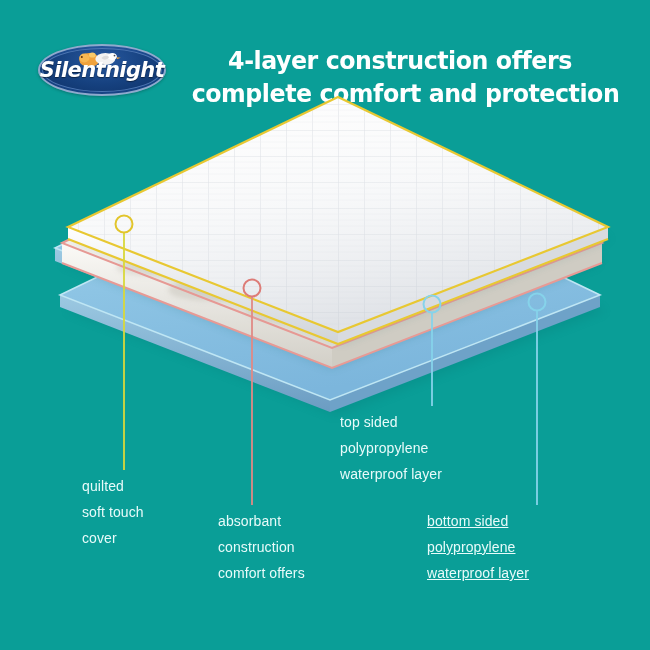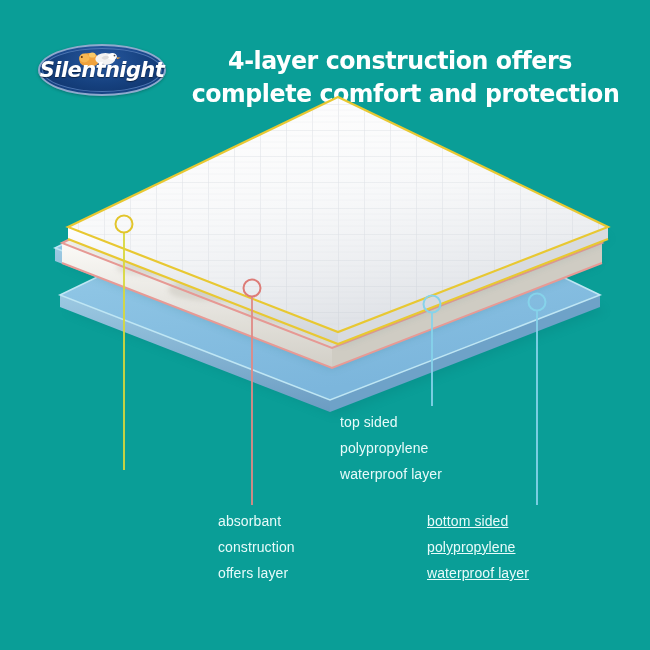--- a/index.html
+++ b/index.html
@@ -245,25 +245,30 @@
         <circle cx="432" cy="304" r="8.5" fill="none" stroke="#86d3ea" stroke-width="2"></circle>
       </g>
 
       <g>
         <line x1="537" y1="310" x2="537" y2="505" stroke="#86d3ea" stroke-width="1.8"></line>
         <circle cx="537" cy="302" r="8.5" fill="none" stroke="#86d3ea" stroke-width="2"></circle>
       </g>
     </g>
   </svg>
 
+  <div class="callout" id="callout-quilted">
+    <span class="cl">quilted</span>
+    <span class="cl">soft touch</span>
+    <span class="cl">cover</span>
+  </div>
 
   <div class="callout" id="callout-absorb">
     <span class="cl">absorbant</span>
     <span class="cl">construction</span>
-    <span class="cl">offers layer</span>
+    <span class="cl">comfort offers</span>
   </div>
 
   <div class="callout" id="callout-topside">
     <span class="cl">top sided</span>
     <span class="cl">polypropylene</span>
     <span class="cl">waterproof layer</span>
   </div>
 
   <div class="callout" id="callout-botside">
     <span class="cl">bottom sided</span>

